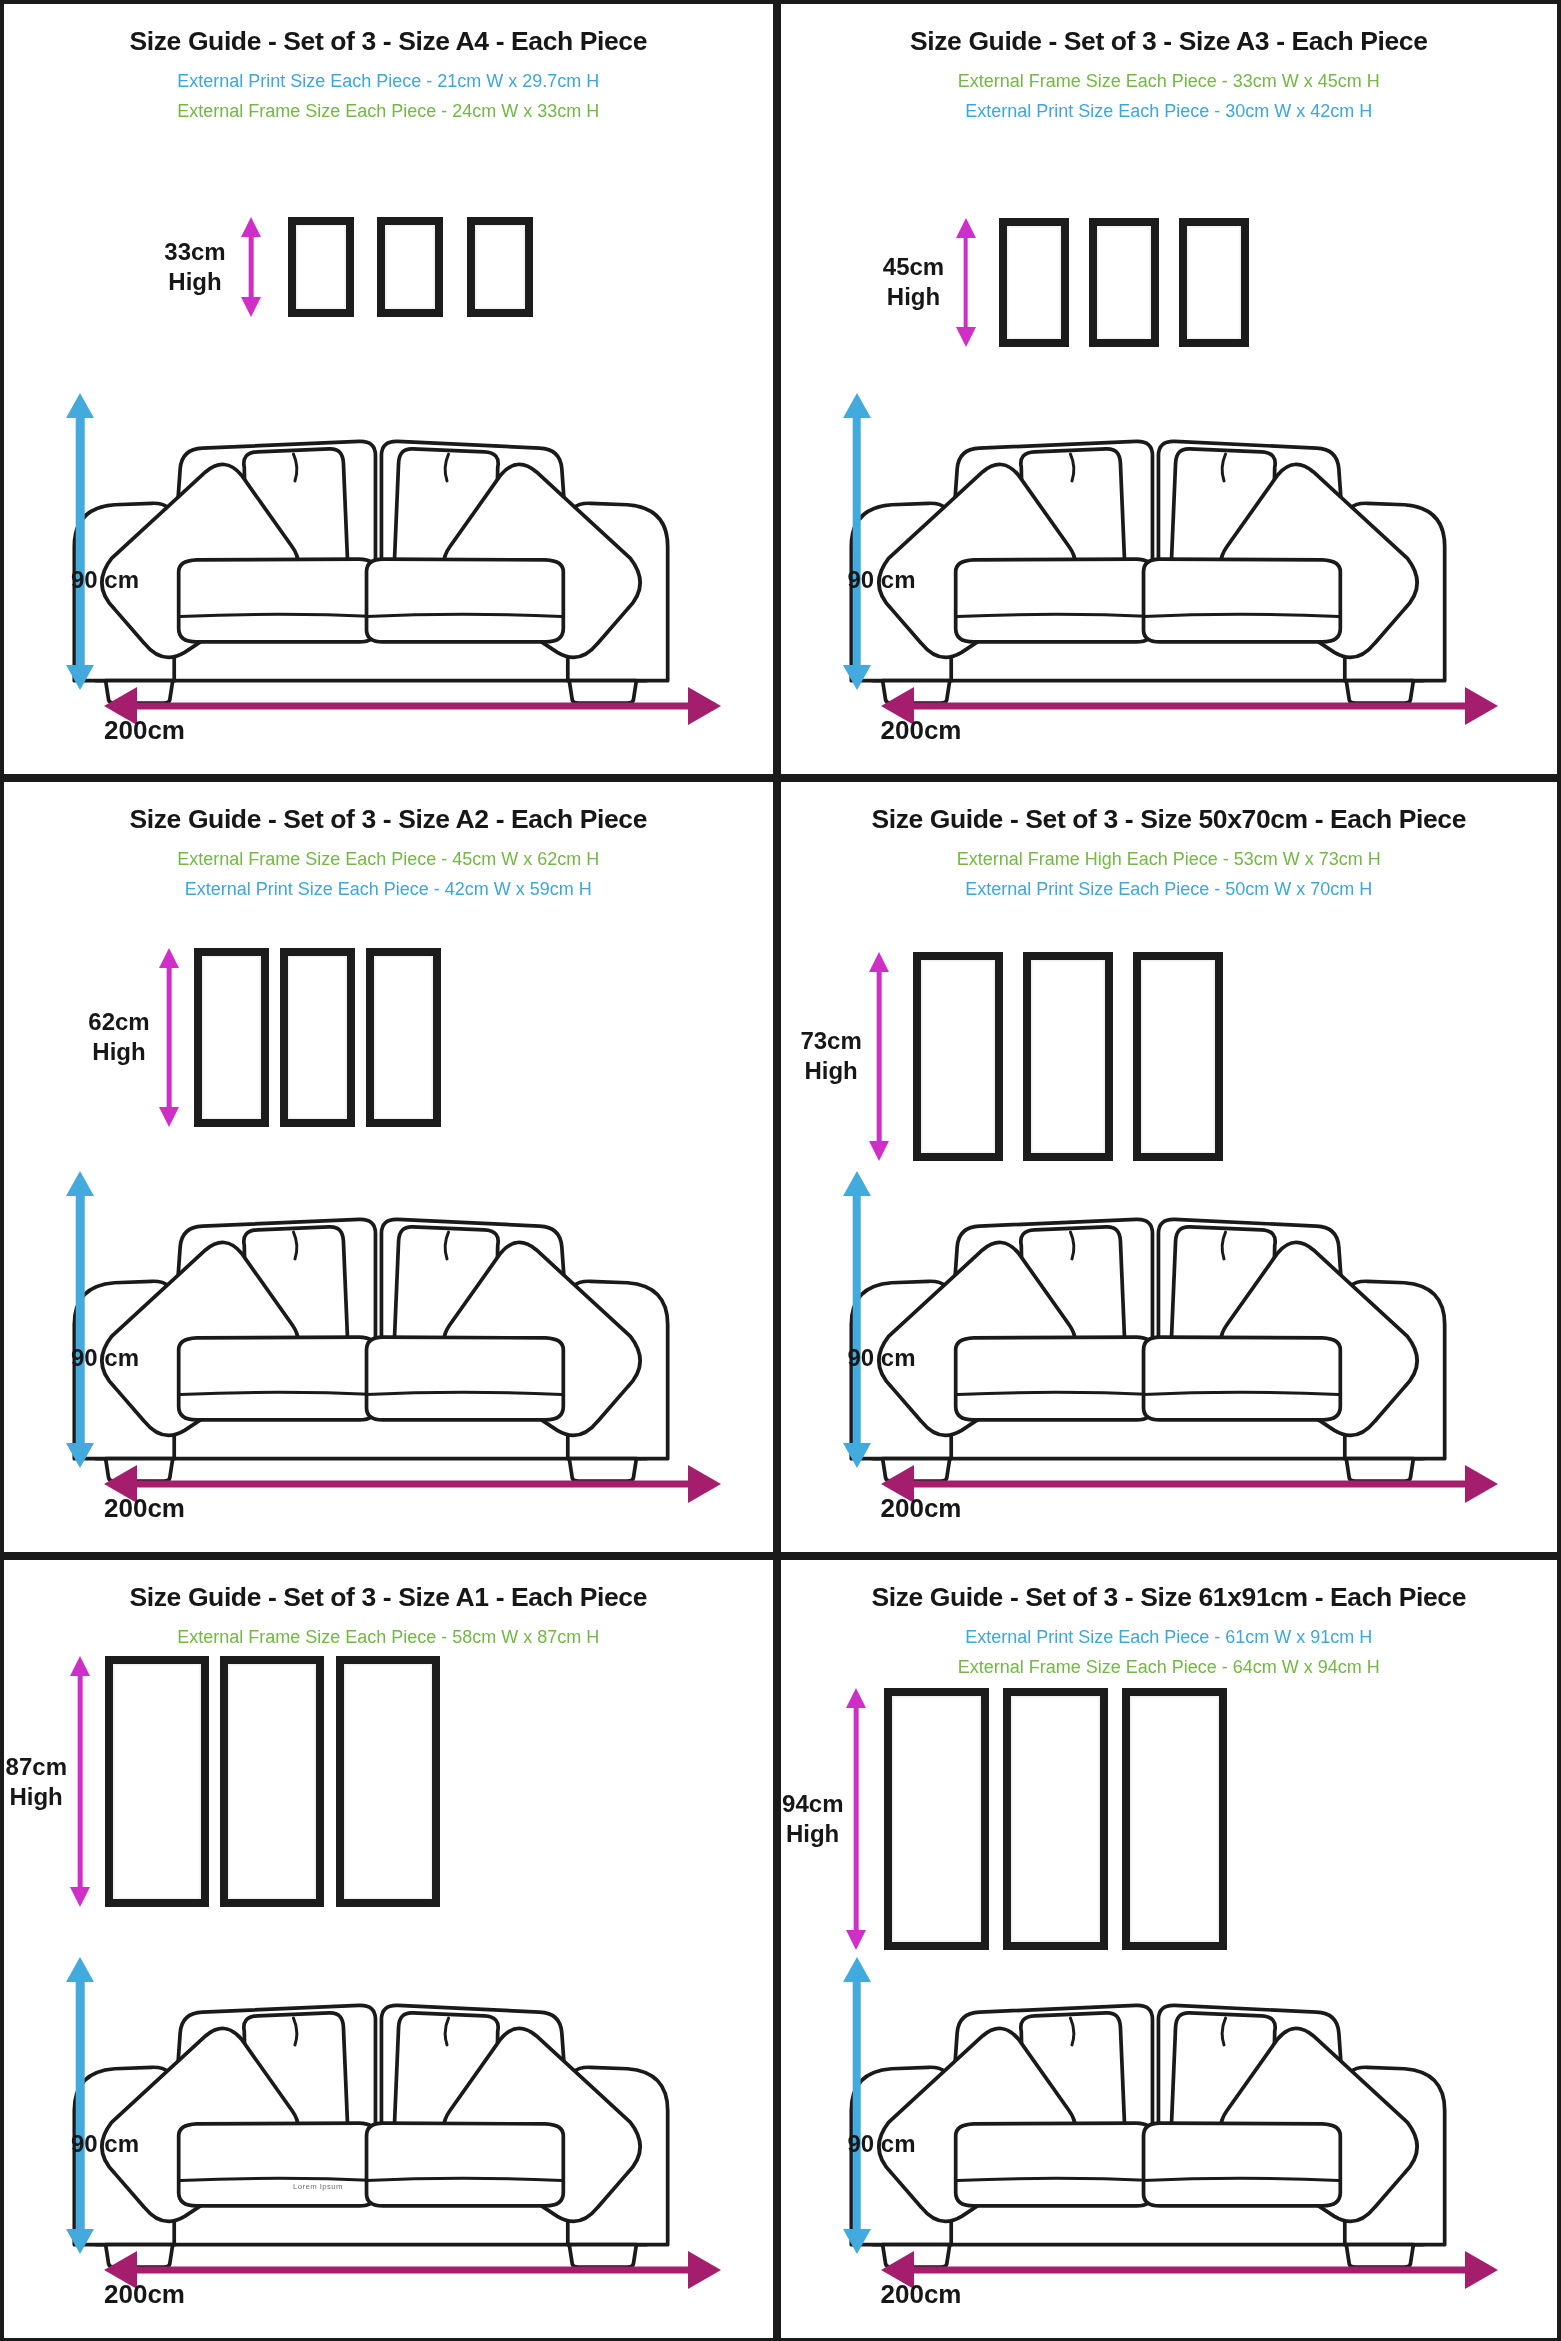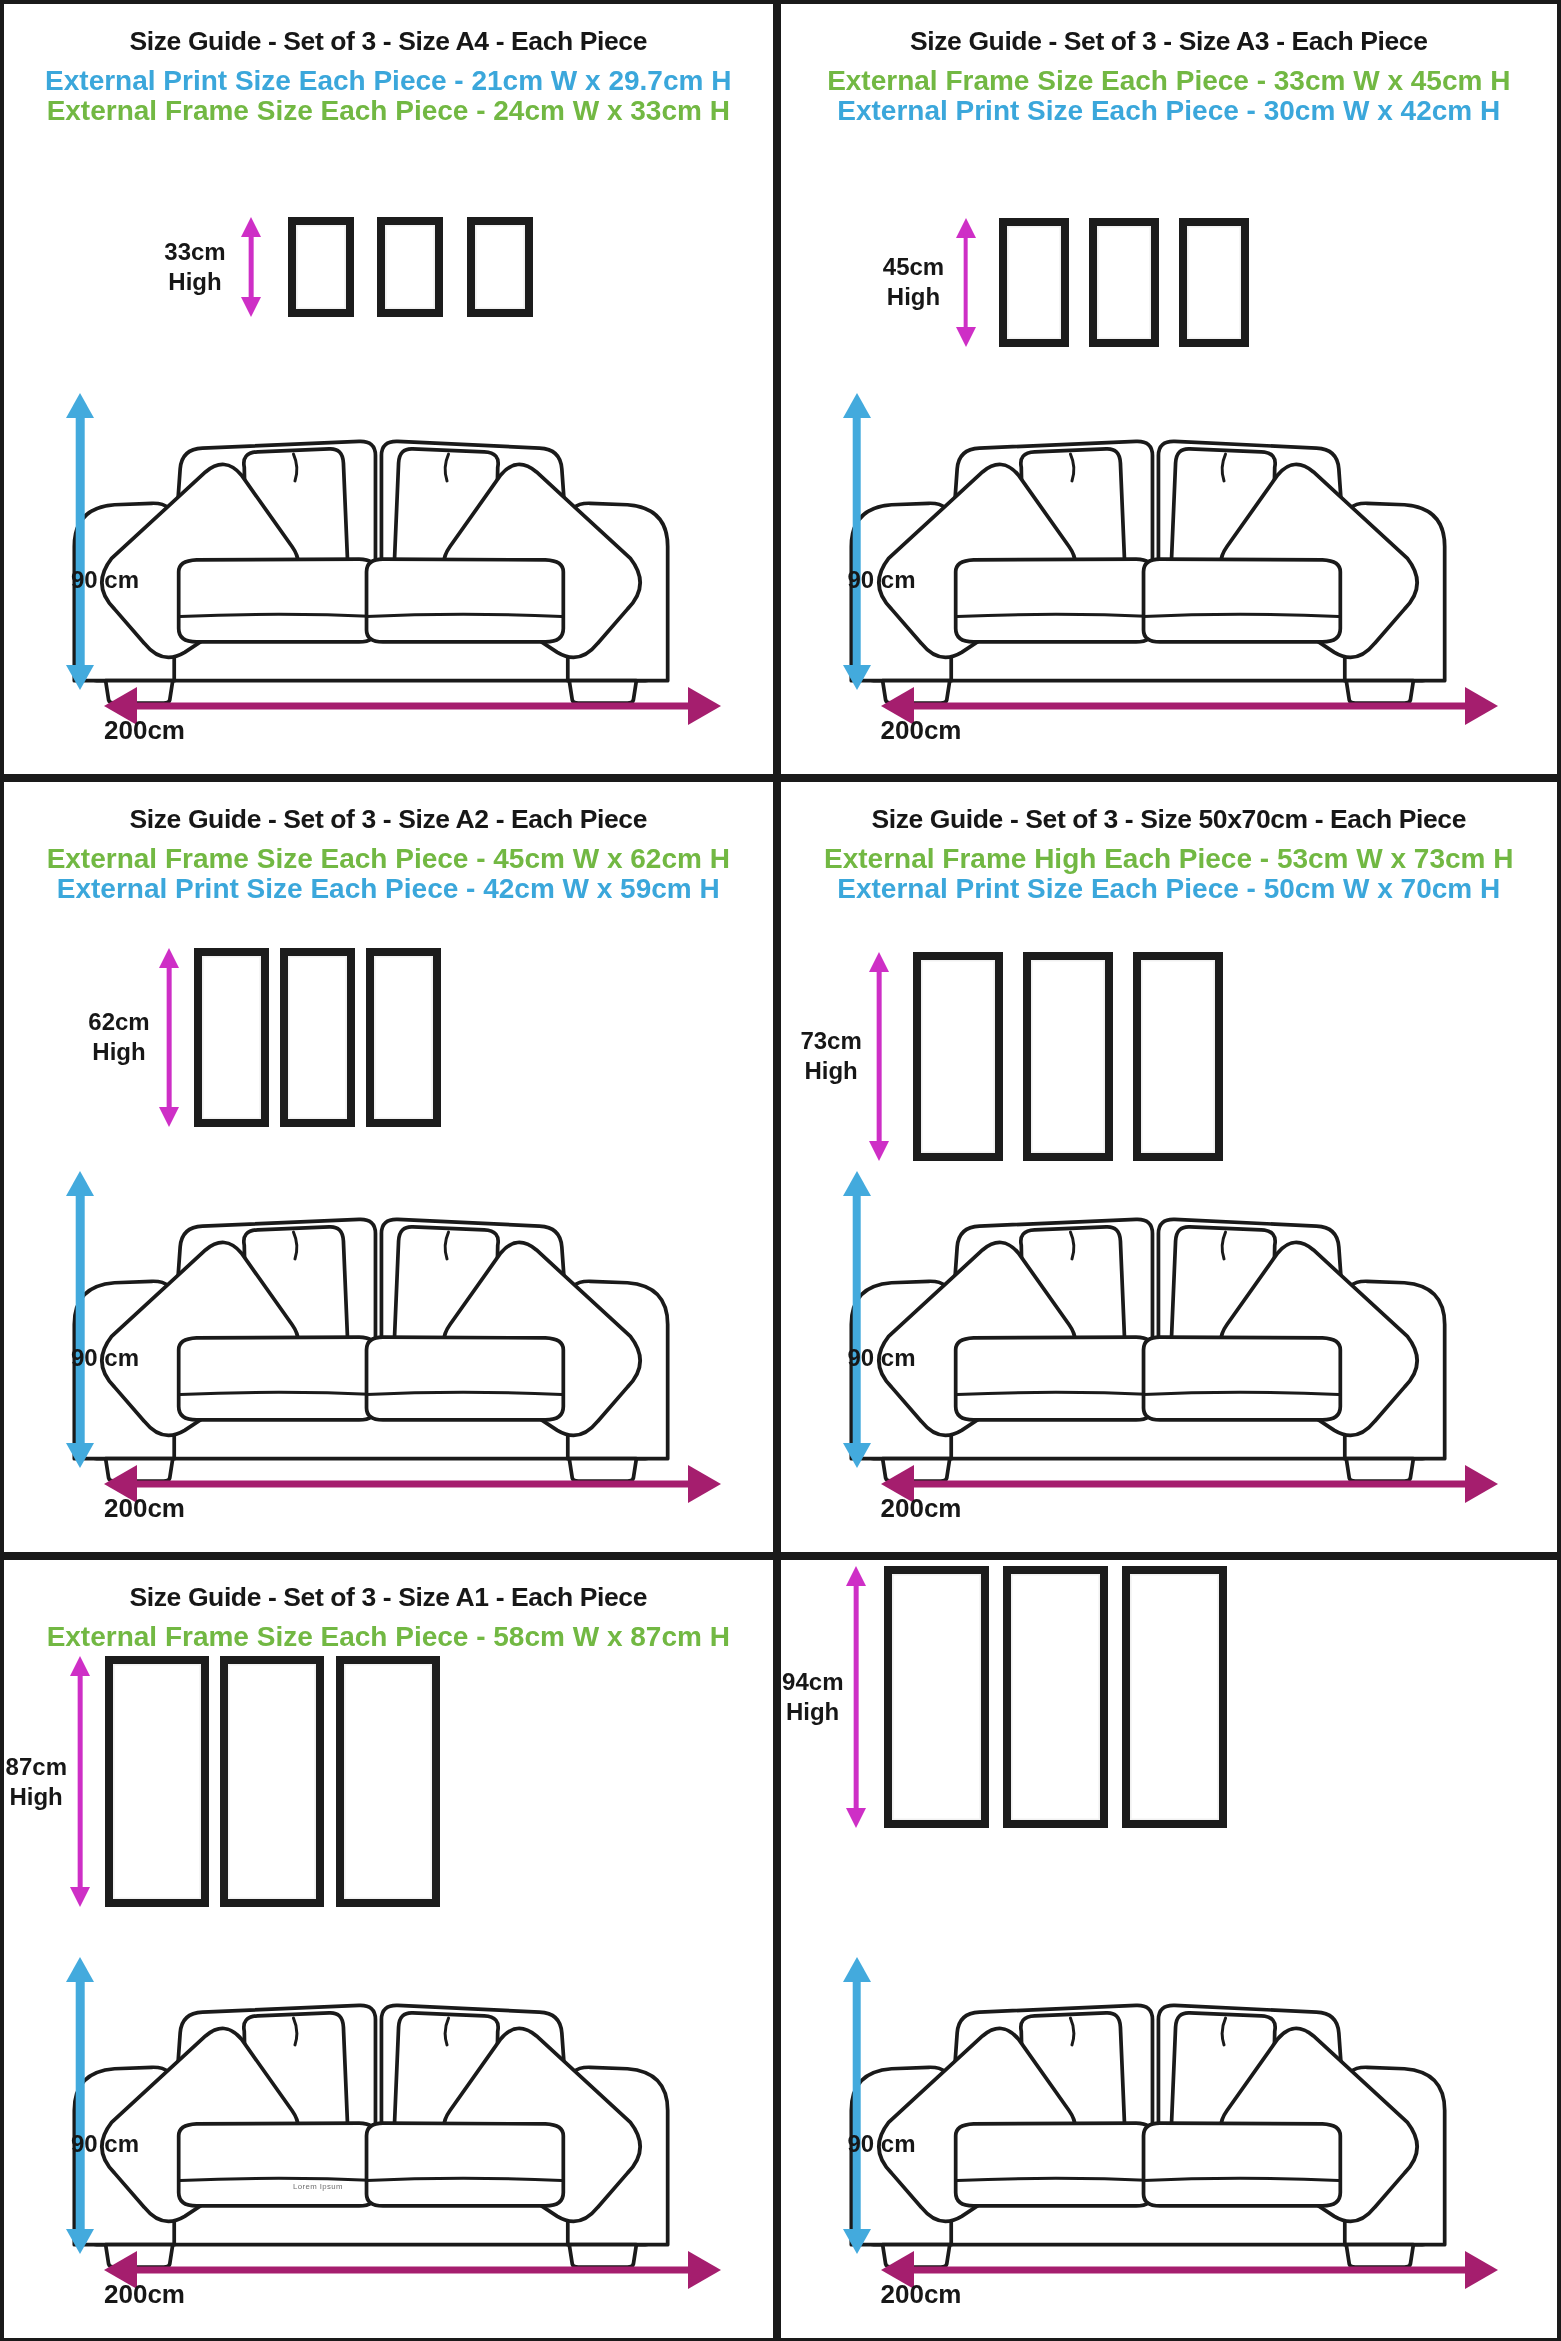--- a/index.html
+++ b/index.html
@@ -9,21 +9,21 @@
     display:grid;grid-template-columns:1fr 1fr;grid-template-rows:1fr 1fr 1fr;
     font-family:"Liberation Sans", sans-serif;color:#171717;
   }
   .panel{box-sizing:border-box;position:relative;overflow:hidden;background:#fff;}
   .col-left{border-right:8.6px solid var(--line-black,#1a1a1a);}
   .row-1,.row-2{border-bottom:8.6px solid var(--line-black,#1a1a1a);}
 
   
   .panel header{padding-top:20px;text-align:center;}
   .panel h2{margin:0 0 7.8px;font-size:26.5px;line-height:34px;font-weight:700;letter-spacing:-0.4px;}
-  .sub{margin:0;font-size:28px;line-height:30px;font-weight:700;}
+  .sub{margin:0;font-size:18px;line-height:30px;font-weight:400;}
   .c-print{color:var(--print-blue,#3ba7db);}
   .c-frame{color:var(--frame-green,#72b843);}
 
   
   .frames-row{display:flex;align-items:flex-start;margin-top:var(--rowtop);padding-left:var(--padl);}
   .size-label{
     width:var(--lw);height:var(--fh);display:flex;flex-direction:column;justify-content:center;
     text-align:center;font-weight:700;font-size:24px;line-height:30px;flex:none;
   }
   .frame-arrow{position:relative;width:26.5px;height:var(--fh);flex:none;}
@@ -366,20 +366,25 @@
       <span class="label-90">90 cm</span>
       <div class="arrow-200">
           <div class="shaft"></div>
         </div>
       <span class="label-200">200cm</span>
       <span class="watermark">Lorem Ipsum</span>
     </div>
   </section>
 
   <section class="panel p6">
+    <header>
+      <h2>Size Guide - Set of 3 - Size 61x91cm - Each Piece</h2>
+      <p class="sub c-print">External Print Size Each Piece - 61cm W x 91cm H</p>
+      <p class="sub c-frame">External Frame Size Each Piece - 64cm W x 94cm H</p>
+    </header>
     <div class="frames-row">
       <div class="size-label">
         <span>94cm</span>
         <span>High</span>
       </div>
       <div class="frame-arrow">
           <div class="shaft"></div>
         </div>
       <div class="frame"></div>
       <div class="frame"></div>

